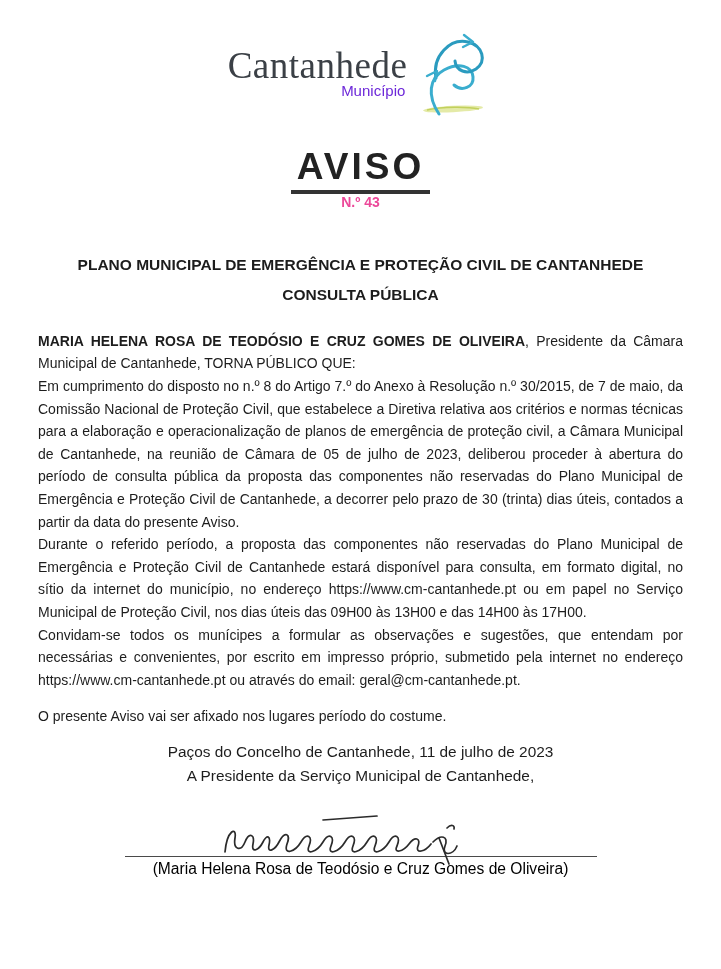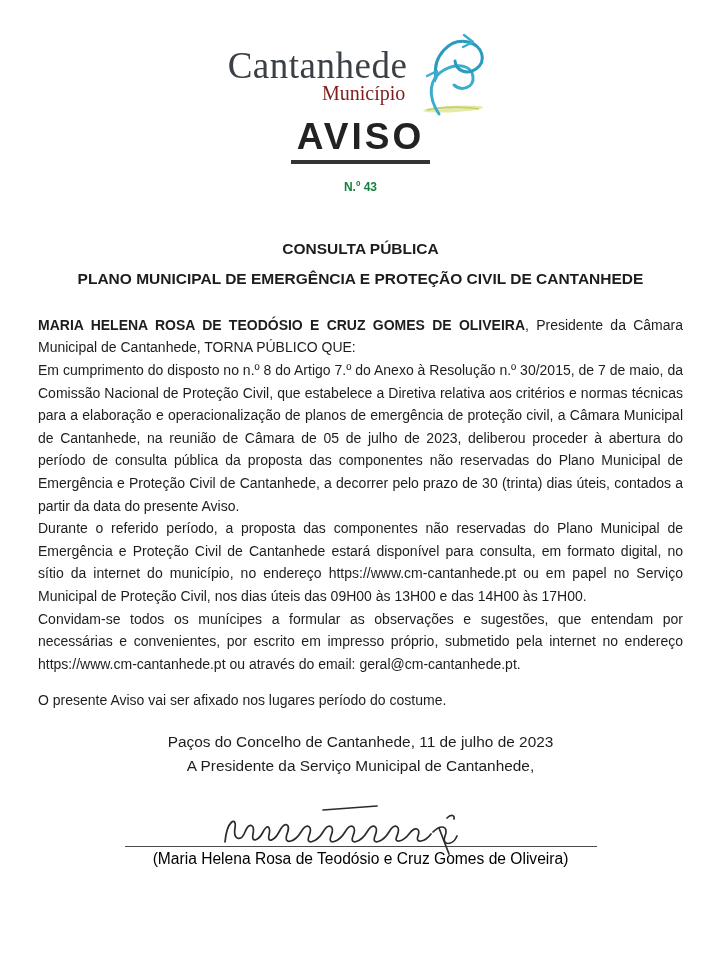--- a/index.html
+++ b/index.html
@@ -35,48 +35,48 @@
     text-align: right;
   }
   .logo-name {
     font-family: "Liberation Serif", serif;
     font-size: 37px;
     line-height: 36px;
     letter-spacing: 0.5px;
     color: #3b4046;
   }
   .logo-sub {
-    font-family: Liberation Serif, serif;
-    font-size: 20px;
-    color: #7f1d1d;
+    font-family: Liberation Sans, sans-serif;
+    font-size: 15px;
+    color: #6d28d9;
     margin-top: -2px;
     padding-right: 2px;
   }
   .logo-mark { display: block; margin-top: -2px; }
 
   
   .aviso-wrap {
     text-align: center;
+    margin-top: 30px;
   }
   .aviso {
     display: inline-block;
     font-size: 37px;
     font-weight: bold;
     letter-spacing: 3px;
     color: #222;
     border-bottom: 4px solid #333;
     padding: 0 6px 3px 6px;
     line-height: 1.05;
   }
   .doc-number {
     text-align: center;
-    font-size: 12px;
+    font-size: 14px;
     font-weight: bold;
-    margin-top: 16px;
-    color: #15803d;
+    color: #ec4899;
   }
   .heading {
     text-align: center;
     font-weight: bold;
     font-size: 15.5px;
     margin-top: 40px;
     line-height: 30px;
     color: #1c1c1c;
   }
 
@@ -87,21 +87,21 @@
     line-height: 22.6px;
     text-align: justify;
     color: #1d1d1d;
   }
   .body-text p { margin: 0; }
   .p-last { margin-top: 14px !important; }
   .bold { font-weight: bold; }
 
   
   .closing {
-    margin-top: 18px;
+    margin-top: 12px;
     text-align: center;
     font-size: 15.4px;
     line-height: 24px;
     color: #1d1d1d;
   }
 
   
   .sig-block {
     position: relative;
     width: 472px;
@@ -142,22 +142,22 @@
       <path d="M18 46 L28 41 L26 51" stroke="#3aadce" stroke-width="2.4" fill="none" stroke-linecap="round" stroke-linejoin="round"></path>
     </svg>
   </div>
 
   <div class="aviso-wrap">
     <div class="aviso">AVISO</div>
   </div>
   <div class="doc-number">N.º 43</div>
 
   <div class="heading">
+    <div>PLANO MUNICIPAL DE EMERGÊNCIA E PROTEÇÃO CIVIL DE CANTANHEDE</div>
     <div>CONSULTA PÚBLICA</div>
-    <div>PLANO MUNICIPAL DE EMERGÊNCIA E PROTEÇÃO CIVIL DE CANTANHEDE</div>
   </div>
 
   <div class="body-text">
     <p><span class="bold">MARIA HELENA ROSA DE TEODÓSIO E CRUZ GOMES DE OLIVEIRA</span><span>, Presidente da Câmara Municipal de Cantanhede, TORNA PÚBLICO QUE:</span></p>
     <p>Em cumprimento do disposto no n.º 8 do Artigo 7.º do Anexo à Resolução n.º 30/2015, de 7 de maio, da Comissão Nacional de Proteção Civil, que estabelece a Diretiva relativa aos critérios e normas técnicas para a elaboração e operacionalização de planos de emergência de proteção civil, a Câmara Municipal de Cantanhede, na reunião de Câmara de 05 de julho de 2023, deliberou proceder à abertura do período de consulta pública da proposta das componentes não reservadas do Plano Municipal de Emergência e Proteção Civil de Cantanhede, a decorrer pelo prazo de 30 (trinta) dias úteis, contados a partir da data do presente Aviso.</p>
     <p>Durante o referido período, a proposta das componentes não reservadas do Plano Municipal de Emergência e Proteção Civil de Cantanhede estará disponível para consulta, em formato digital, no sítio da internet do município, no endereço https://www.cm-cantanhede.pt ou em papel no Serviço Municipal de Proteção Civil, nos dias úteis das 09H00 às 13H00 e das 14H00 às 17H00.</p>
     <p>Convidam-se todos os munícipes a formular as observações e sugestões, que entendam por necessárias e convenientes, por escrito em impresso próprio, submetido pela internet no endereço https://www.cm-cantanhede.pt ou através do email: geral@cm-cantanhede.pt.</p>
     <p class="p-last">O presente Aviso vai ser afixado nos lugares período do costume.</p>
   </div>
 

